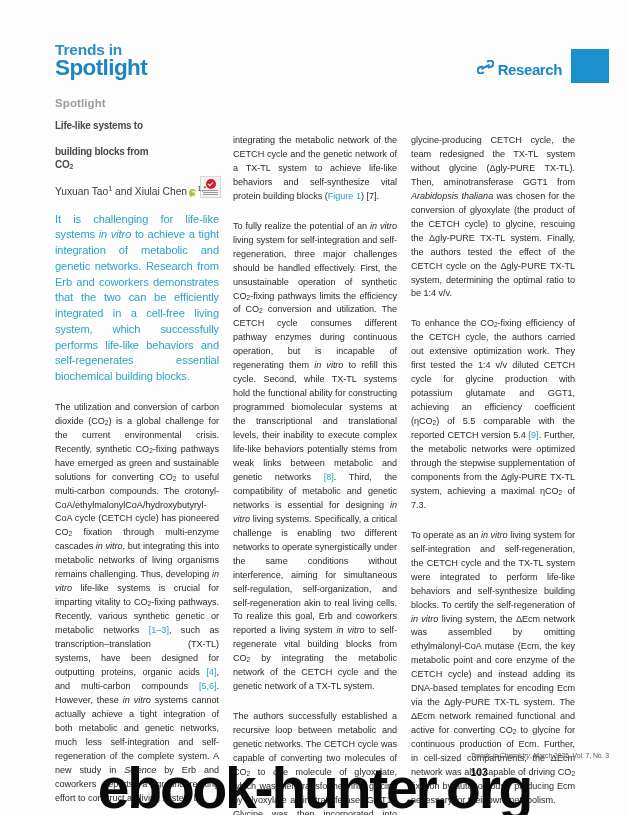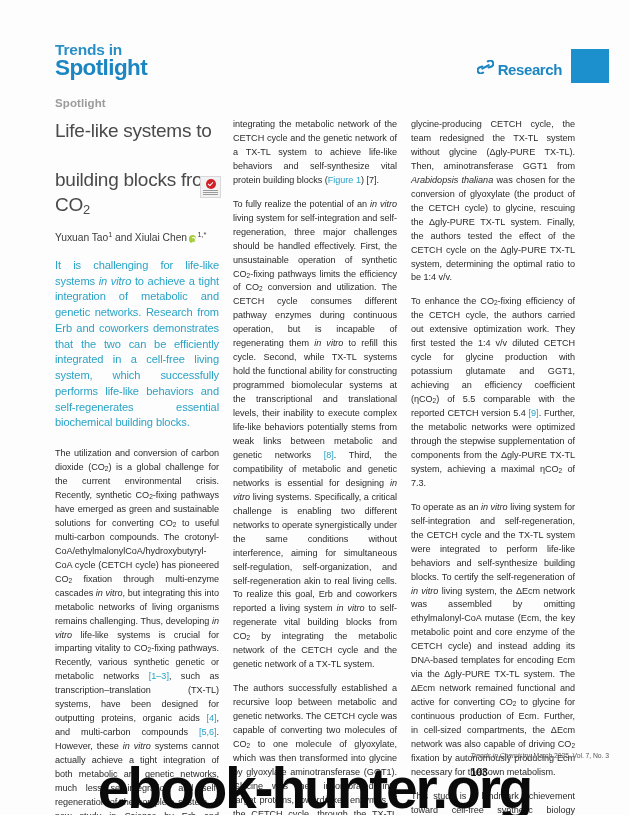--- a/index.html
+++ b/index.html
@@ -95,23 +95,23 @@
     display: flex;
     gap: 14px;
   }
   .col {
     width: 164px;
     position: relative;
   }
 
   
   .title {
-    font-size: 19px;
+    font-size: 10px;
     line-height: 1.30;
-    font-weight: 400;
+    font-weight: 700;
     color: #4a4a4a;
     letter-spacing: -0.25px;
     margin: 0 0 0 0;
     padding-top: 1px;
   }
   .title sub { font-size: 0.68em; vertical-align: -0.20em; }
 
   .byline {
     font-size: 10.3px;
     color: #3d3d3d;
@@ -190,21 +190,21 @@
     letter-spacing: -0.1px;
   }
   .highlight em { font-style: italic; }
 
   
   .body-text p {
     font-size: 9.1px;
     line-height: 1.535;
     text-align: justify;
     color: #2b2b2b;
-    margin: 0 0 10px 0;
+    margin: 16px 0 10px 0;
     letter-spacing: -0.03px;
     hyphens: auto;
   }
   .body-text p:last-child { margin-bottom: 0; }
   .body-text em { font-style: italic; }
   .body-text sub { font-size: 0.72em; vertical-align: -0.22em; }
   .ref { color: #2aa3c7; }
   .figlink { color: #2aa3c7; }
 
   .col-1 .body-text { margin-top: 16px; }

